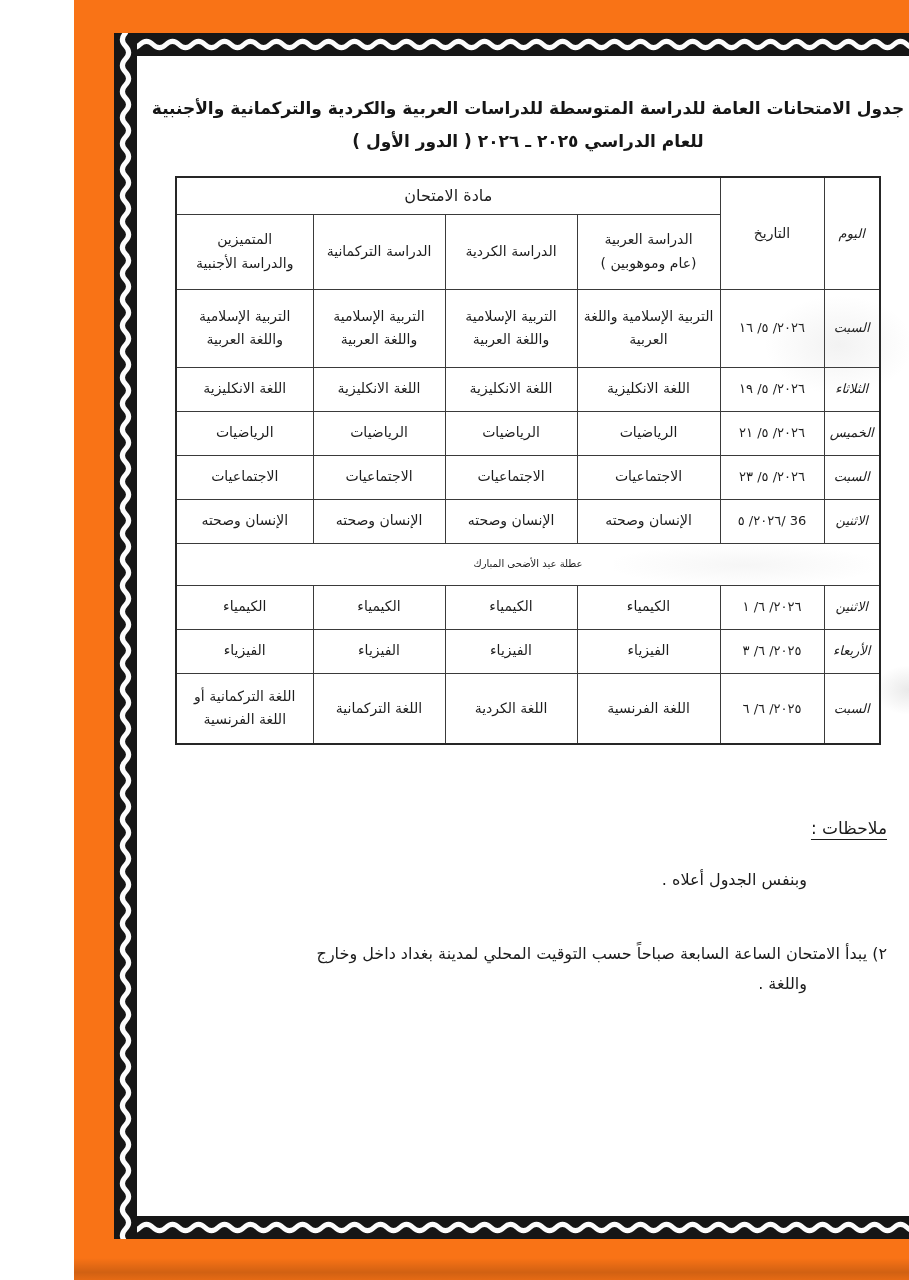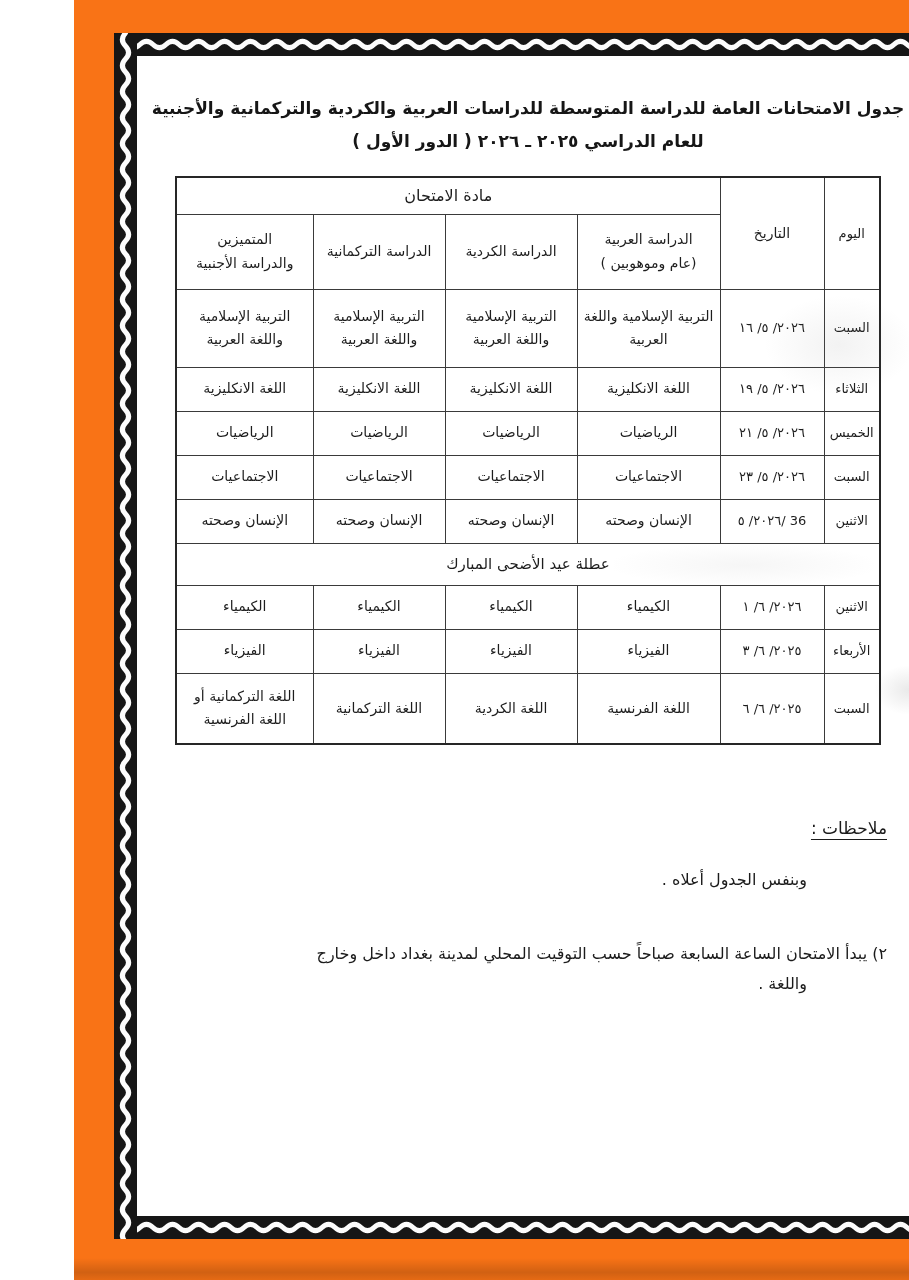--- a/index.html
+++ b/index.html
@@ -31,23 +31,23 @@
 
   .sched { position: absolute; top: 120px; right: 38px; border-collapse: collapse; table-layout: fixed; width: 704px; border: 2px solid #262626; }
   .sched td, .sched th { border: 1px solid #3a3a3a; text-align: center; vertical-align: middle; font-weight: normal; padding: 2px 3px; font-size: 14px; line-height: 1.65; color: #1d1d1d; }
   .sched .hr1 { height: 37px; }
   .sched .hr2 { height: 75px; }
   .sched .r-tall { height: 78px; }
   .sched .r { height: 44px; }
   .sched .r-hol { height: 42px; }
   .sched .r-last { height: 71px; }
   .sched th.subject-group { font-size: 16px; }
-  .sched td.day, .sched th.day { font-size: 13px; padding: 1px; }
+  .sched td.day, .sched th.day { font-size: 13px; padding: 1px; font-style: italic; }
   .sched td.date { direction: ltr; font-size: 13px; white-space: nowrap; }
-  .sched td.holiday-cell { font-size: 15px; }
+  .sched td.holiday-cell { font-size: 10px; }
 
   .notes { position: absolute; top: 757px; right: 32px; left: 18px; text-align: right; font-size: 16px; line-height: 1.85; color: #1b1b1b; }
   .notes-heading { font-size: 17px; text-decoration: underline; text-underline-offset: 5px; margin-bottom: 21px; }
   .note + .note { margin-top: 44px; }
   .note-line2 { margin-right: 80px; }
 
   
   .bottom-shadow { position: absolute; left: 0; right: 0; bottom: 0; height: 22px;
     background: linear-gradient(180deg, rgba(0,0,0,0) 0%, rgba(0,0,0,0.16) 65%, rgba(0,0,0,0.08) 100%); }
   .smudge { position: absolute; pointer-events: none; }

